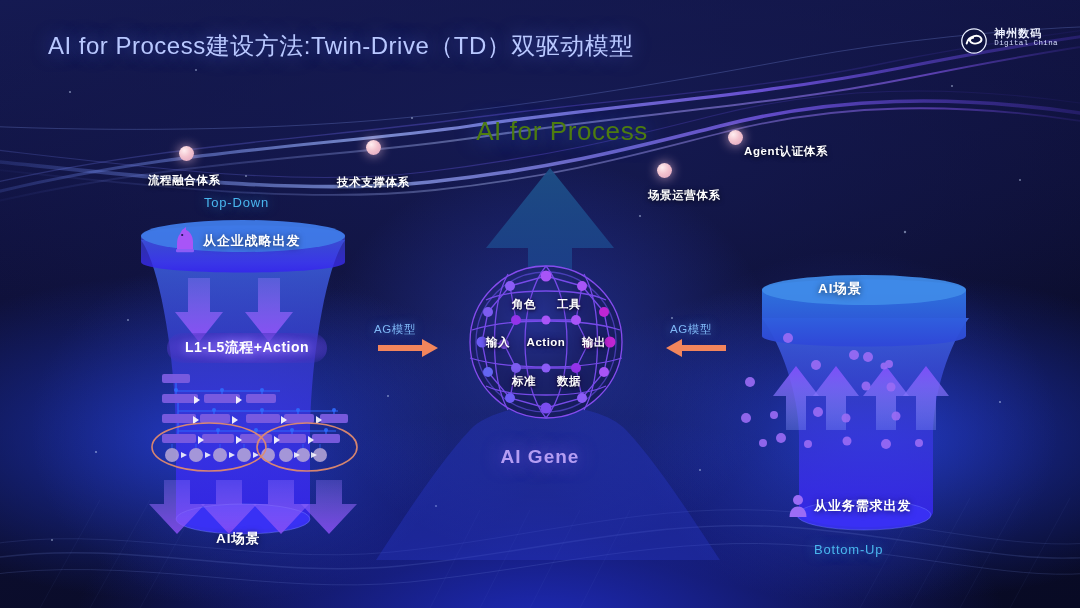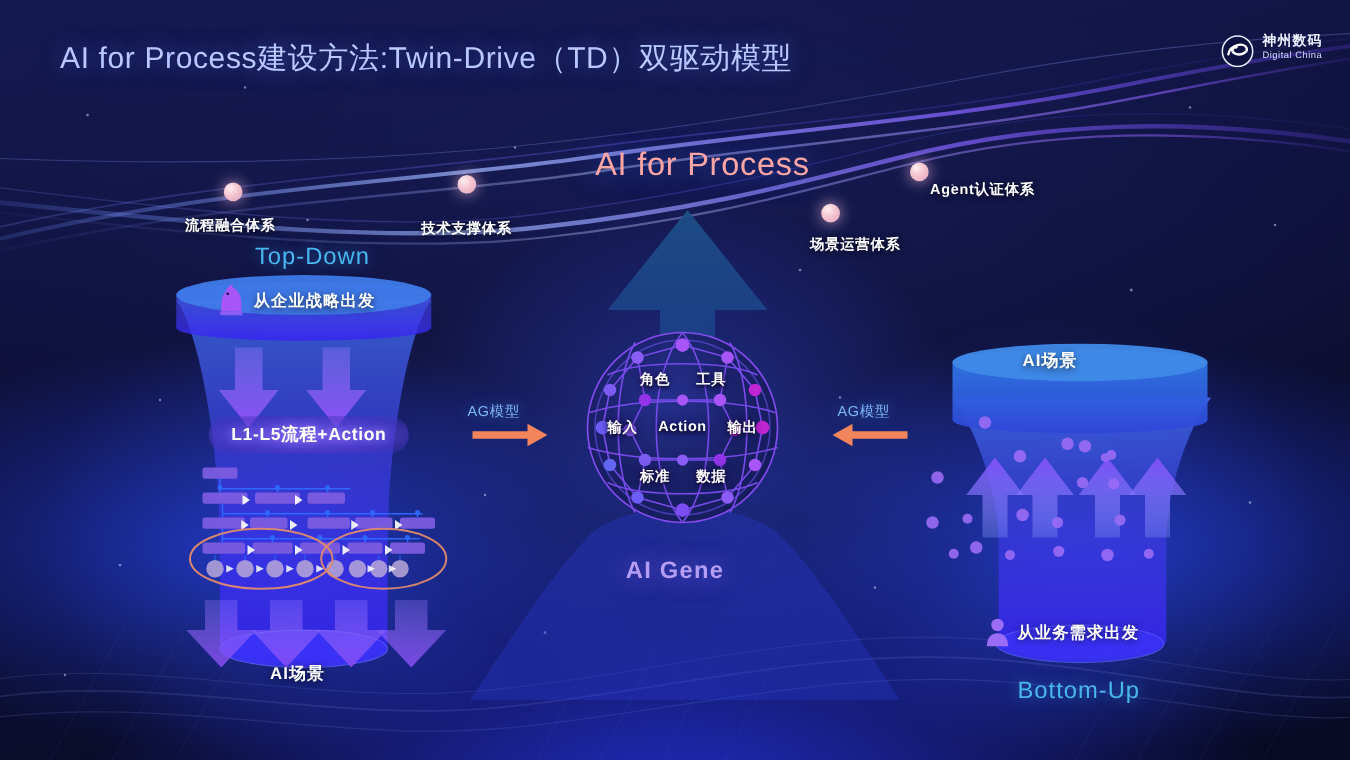--- a/index.html
+++ b/index.html
@@ -21,46 +21,46 @@
   #title {
     position:absolute; left:48px; top:30px;
     font-size:24px; letter-spacing:.5px; color:#b9c8ff;
     text-shadow:0 0 18px rgba(90,120,255,.55);
     white-space:nowrap;
   }
   #logo { position:absolute; right:22px; top:28px; display:flex; align-items:flex-start; gap:7px; }
   #logo .mark { width:26px; height:26px; }
   #logo .txt { line-height:1.05; }
   #logo .cn { font-size:11px; color:#eef2ff; letter-spacing:1px; font-weight:bold; }
-  #logo .en { font-size:7.5px; color:#d7deff; letter-spacing:.4px; }
+  #logo .en { font-size:7.5px; color:#d7deff; letter-spacing:.4px;font-family:Liberation Mono, monospace; }
 
   
   #centerHeading {
     position:absolute; left:0; right:0; top:116px; text-align:center;
-    font-size:26px; color:#fca5a5; letter-spacing:.6px;
+    font-size:26px; color:#4d7c0f; letter-spacing:.6px;
     text-shadow:0 0 22px rgba(70,120,255,.7);
     padding-left:44px;
   }
 
   
   .nodeLabel {
     position:absolute; color:#ffffff; font-size:11.5px; font-weight:bold;
     letter-spacing:.6px; white-space:nowrap;
     text-shadow:0 1px 5px rgba(0,0,0,.75);
     text-align:right;
   }
   .nodeDot {
     position:absolute; width:15px; height:15px; border-radius:50%;
     background:radial-gradient(circle at 35% 30%,#ffeef0 0%,#f3c3cf 45%,#dfa3be 100%);
     box-shadow:0 0 12px rgba(255,200,220,.75);
   }
 
   
   .funnelLabel {
-    position:absolute; font-size:19px; color:#49b6ee; letter-spacing:.8px;
+    position:absolute; font-size:13px; color:#49b6ee; letter-spacing:.8px;
     text-shadow:0 0 12px rgba(60,170,240,.6); white-space:nowrap;
   }
   .funnelCap {
     position:absolute; color:#ffffff; font-size:13px; font-weight:bold;
     letter-spacing:.9px; white-space:nowrap; text-shadow:0 1px 6px rgba(0,0,0,.65);
   }
   .pill {
     position:absolute; padding:6px 18px; border-radius:20px;
     background:radial-gradient(ellipse at 50% 50%, rgba(110,80,230,.95) 0%, rgba(72,52,190,.55) 75%, rgba(60,45,160,0) 100%);
     color:#fff; font-size:14px; font-weight:bold; letter-spacing:.5px; white-space:nowrap;

